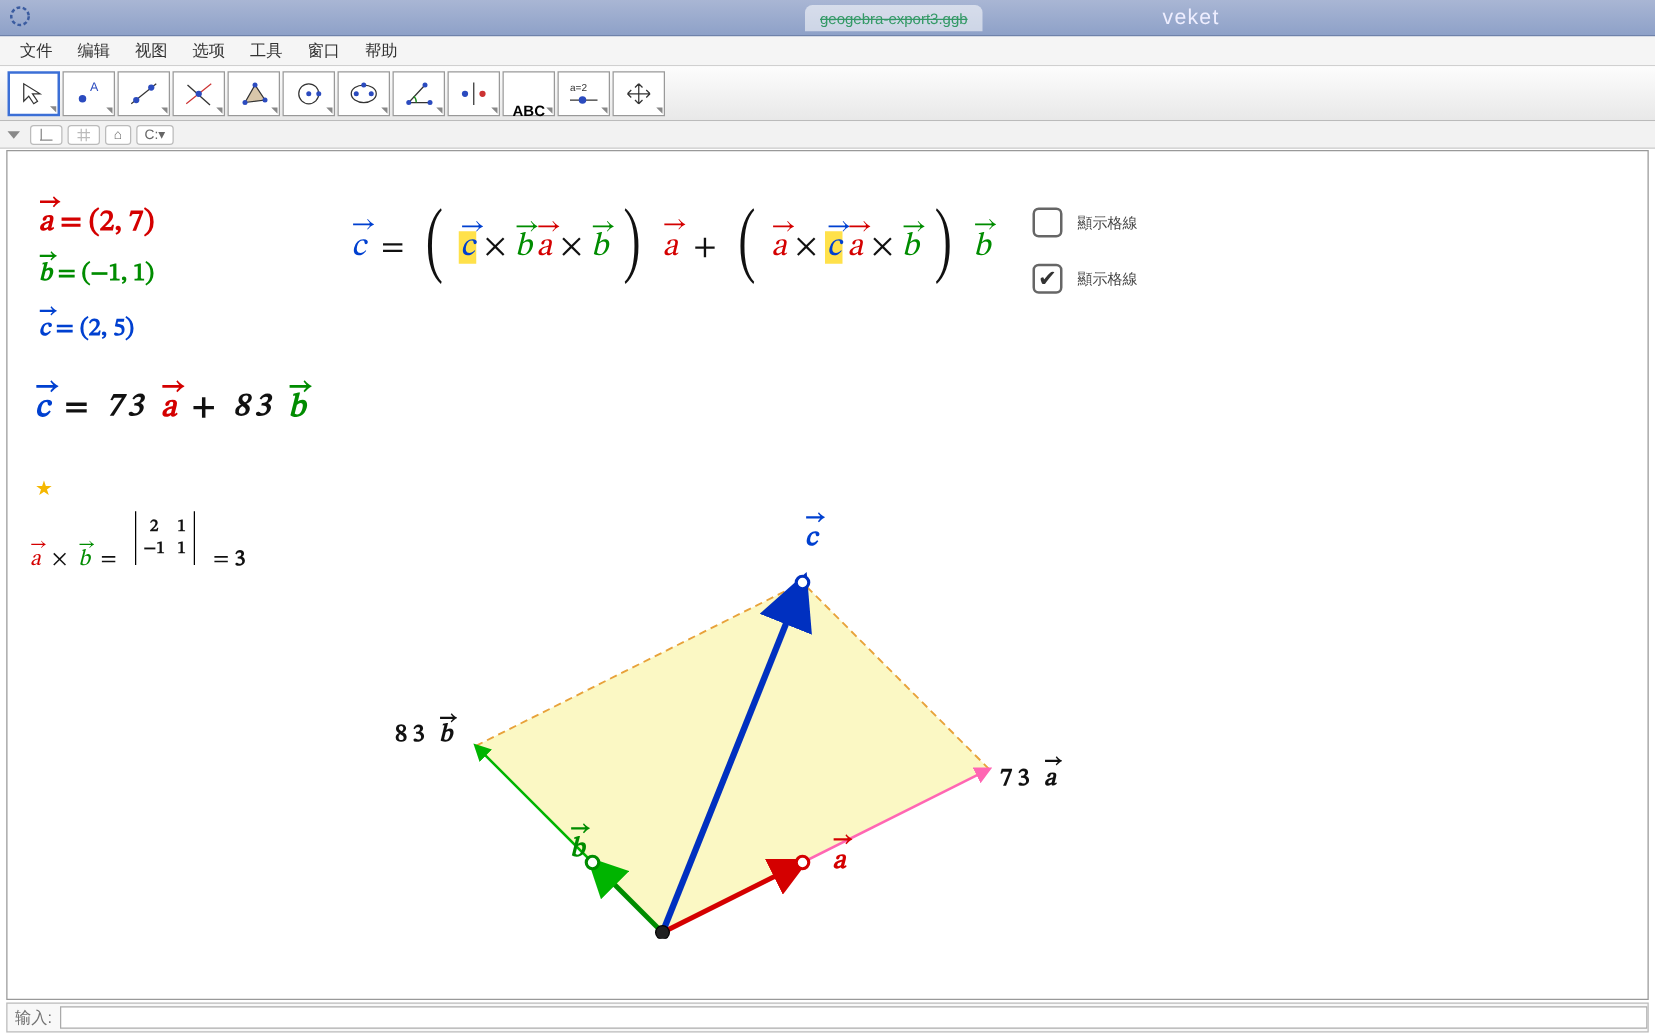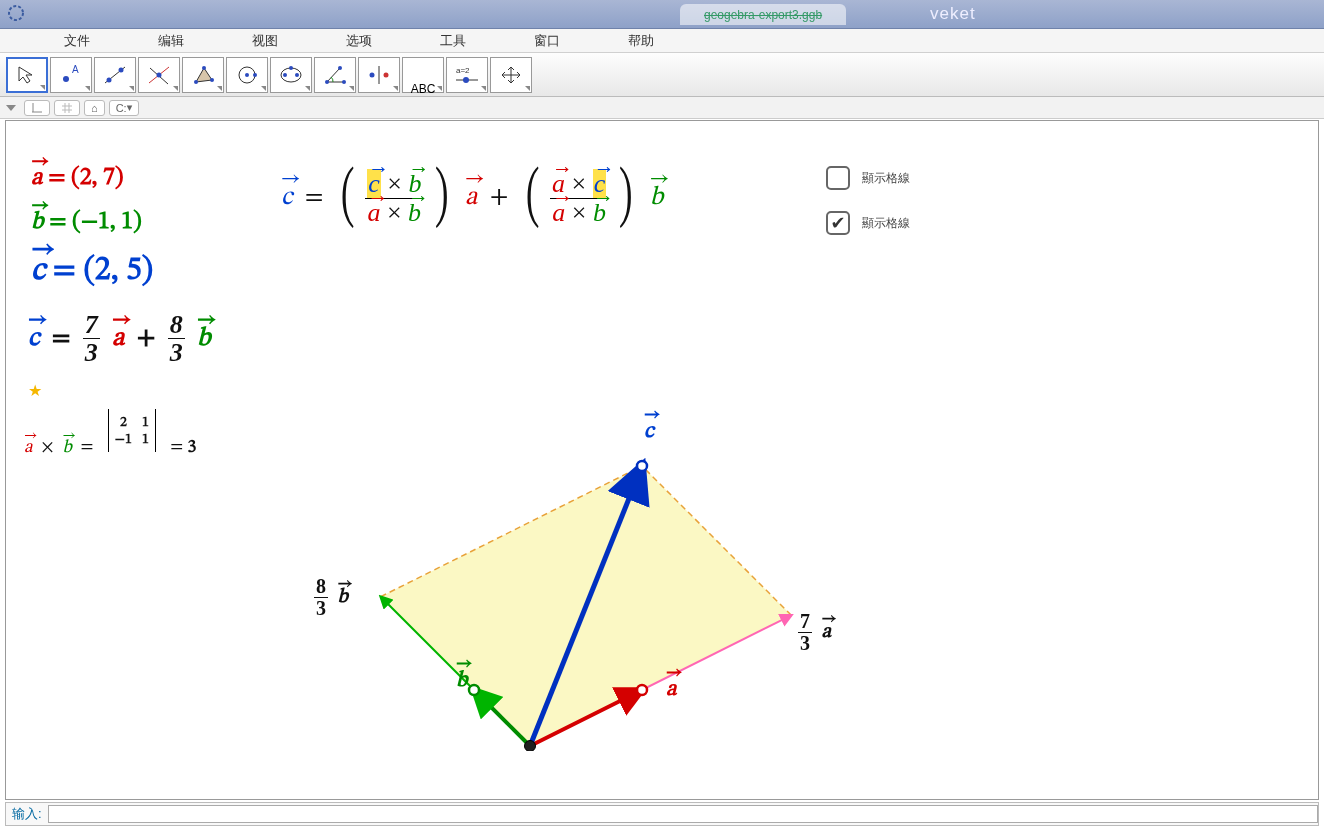--- a/index.html
+++ b/index.html
@@ -1,41 +1,41 @@
 <!DOCTYPE html>
 <html><head>
 <meta charset="utf-8">
 <style>
   * { margin: 0; padding: 0; box-sizing: border-box; }
   html, body { width: 1324px; height: 828px; font-family: "Segoe UI", Arial, sans-serif; font-size: 13px; overflow: hidden; background: #fff; }
   .titlebar { height: 29px; background: linear-gradient(#a9b6d4, #8ea1c8); display: flex; align-items: center; color: #fff; border-bottom: 1px solid #6f82aa; position: relative; }
   .titlebar .app-icon { margin-left: 6px; }
-  .titlebar .tab { position: absolute; left: 680px; top: 4px; height: 21px; padding: 0 24px; background: rgba(255,255,255,0.55); color: #396; border-radius: 6px 6px 0 0; display: flex; align-items: center; font-size: 12px; text-decoration: line-through; }
+  .titlebar .tab { position: absolute; left: 644px; top: 4px; height: 21px; padding: 0 12px; background: rgba(255,255,255,0.55); color: #396; border-radius: 6px 6px 0 0; display: flex; align-items: center; font-size: 12px; text-decoration: line-through; }
   .titlebar .desk { position: absolute; left: 930px; top: 4px; color: #eef; font-size: 17px; letter-spacing: 1px; }
   .menubar { height: 24px; background: #f5f5f5; border-bottom: 1px solid #d0d0d0; display: flex; align-items: center; padding: 0 8px; gap: 4px; font-size: 13px; color: #333; }
-  .menubar span { padding: 16px 8px; cursor: default; margin-left: 48px; }
+  .menubar span { padding: 16px 8px; cursor: default; }
   .toolbar { height: 44px; background: linear-gradient(#fdfdfd, #e8e8e8); border-bottom: 1px solid #bbb; display: flex; align-items: center; padding: 2px 6px; gap: 2px; }
   .tool { width: 42px; height: 36px; border: 1px solid #999; background: #fff; display: flex; align-items: center; justify-content: center; position: relative; }
   .tool.selected { border: 2px solid #3b6fd6; }
   .tool .downtick { position: absolute; right: 1px; bottom: 1px; width: 0; height: 0; border-left: 5px solid transparent; border-top: 5px solid #888; }
   .secbar { height: 22px; background: #f2f2f2; border-bottom: 1px solid #ccc; display: flex; align-items: center; gap: 4px; padding: 0 6px; }
   .secbar .pill { border: 1px solid #bbb; background: #fff; padding: 0 6px; height: 16px; display: flex; align-items: center; font-size: 11px; color: #666; border-radius: 3px; }
   .secbar .downtri { width:0;height:0;border-left:5px solid transparent;border-right:5px solid transparent;border-top:6px solid #888;margin-right:4px;}
   .canvas { position: absolute; left: 5px; right: 5px; top: 120px; bottom: 28px; border: 1px solid #999; background: #fff; }
   .inputbar { position: absolute; left: 5px; right: 5px; bottom: 2px; height: 24px; display: flex; align-items: center; border: 1px solid #bbb; background: #f8f8f8; }
-  .inputbar .lbl { padding: 0 6px; color: #0369a1; font-size: 13px; }
+  .inputbar .lbl { padding: 0 6px; color: #737373; font-size: 13px; }
   .inputbar input { flex: 1; height: 18px; border: 1px solid #aaa; padding: 0 4px; font-size: 13px; }
   .math { font-family: "Cambria Math", "STIX Two Math", Georgia, serif; font-style: italic; position: absolute; white-space: nowrap; }
   .vecover { position: relative; display: inline-block; }
   .vecover::after { content: "→"; position: absolute; left: 0; right:0; top: -0.72em; font-size: 0.8em; font-style: normal; text-align:center;}
   .red { color: #d40000; }
   .green { color: #008c00; }
   .blue { color: #0040d0; }
   .black { color: #111; }
-  .frac { display: inline-flex; flex-direction: column; align-items: center; vertical-align: middle; line-height: 1.05; font-style: normal; font-family: Liberation Serif, serif;}
+  .frac { display: inline-flex; flex-direction: row; align-items: center; vertical-align: middle; line-height: 1.05; font-style: normal;}
   .frac .fn, .frac .fd { padding: 0 2px; font-style: italic;}
   .frac .bar { border-top: 1.5px solid currentColor; align-self: stretch; height: 0;}
   .bigp { font-size: 2.5em; font-style: normal; vertical-align: middle; line-height: 0.9; display:inline-block; transform: scaleX(0.6); }
   .hl { background: #ffe14a; padding: 0 1px; }
   .chk { display: flex; align-items: center; gap: 12px; position: absolute; font-size: 12px; color: #444; font-family: "Segoe UI", sans-serif;}
   .chk .box { width: 24px; height: 24px; border: 2px solid #666; border-radius: 5px; display: flex; align-items: center; justify-content: center; font-size: 18px; color:#333;}
   .det { display:inline-flex; align-items:center; }
   .det .col { display:inline-flex; flex-direction:column; align-items:center; line-height:1.2; font-style:normal; font-weight:bold; font-size:0.78em;}
   .det .vbar { display:inline-block; width:0; border-left:1.4px solid #000; height:2.4em; margin:0 6px;}
   svg.diagram { position:absolute; }
@@ -132,21 +132,21 @@
     </div>
   <div class="tool">
       <svg width="26" height="22">
         <line x1="13" y1="2" x2="13" y2="20" stroke="#333"></line>
         <circle cx="6" cy="11" r="2.5" fill="#2b4bbf"></circle>
         <circle cx="20" cy="11" r="2.5" fill="#c33"></circle>
       </svg>
       <span class="downtick"></span>
     </div>
   <div class="tool">
-      <span style="font-weight:normal;font-size:12px;font-family:Arial;margin-top:28px;">ABC</span>
+      <span style="font-weight:bold;font-size:12px;font-family:Arial;margin-top:28px;">ABC</span>
       <span class="downtick"></span>
     </div>
   <div class="tool">
       <svg width="30" height="22">
         <text x="4" y="9" font-size="8" fill="#333">a=2</text>
         <line x1="4" y1="16" x2="26" y2="16" stroke="#333"></line>
         <circle cx="14" cy="16" r="3" fill="#2b4bbf"></circle>
       </svg>
       <span class="downtick"></span>
     </div>
@@ -173,24 +173,24 @@
     </span>
   <span class="pill">⌂</span>
   <span class="pill"><span>C:</span> ▾</span>
 </div>
 
 <div class="canvas">
 
   <div class="math red" style="left:25px; top:42px; font-size:24px; font-weight:bold;">
     <span class="vecover">a</span>&nbsp;<span style="font-style:normal">=</span>&nbsp;<span style="font-style:normal">(2, 7)</span>
   </div>
-  <div class="math green" style="left:25px; top:86px; font-size:24px; font-weight:bold;">
+  <div class="math green" style="left:25px; top:86px; font-size:20px; font-weight:bold;">
     <span class="vecover">b</span>&nbsp;<span style="font-style:normal">=</span>&nbsp;<span style="font-style:normal">(−1, 1)</span>
   </div>
-  <div class="math blue" style="left:25px; top:130px; font-size:32px; font-weight:bold;text-align:right;">
+  <div class="math blue" style="left:25px; top:130px; font-size:20px; font-weight:bold;text-align:right;">
     <span class="vecover">c</span>&nbsp;<span style="font-style:normal">=</span>&nbsp;<span style="font-style:normal">(2, 5)</span>
   </div>
 
   <div class="math" style="left:22px; top:190px; font-size:26px; font-weight:bold;">
     <span class="blue"><span class="vecover">c</span></span>
     <span class="black" style="font-style:normal">&nbsp;=&nbsp;</span>
     <span class="frac black">
         <span class="fn">7</span>
         <span class="bar"></span>
         <span class="fd">3</span>

